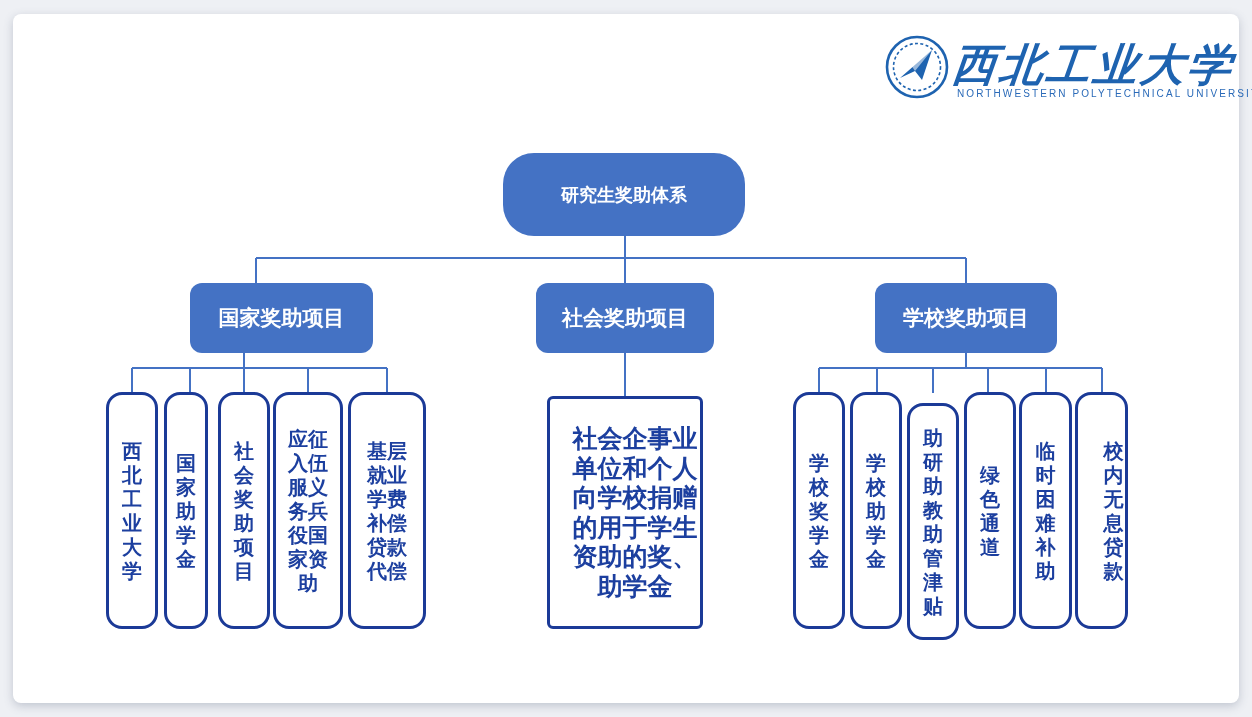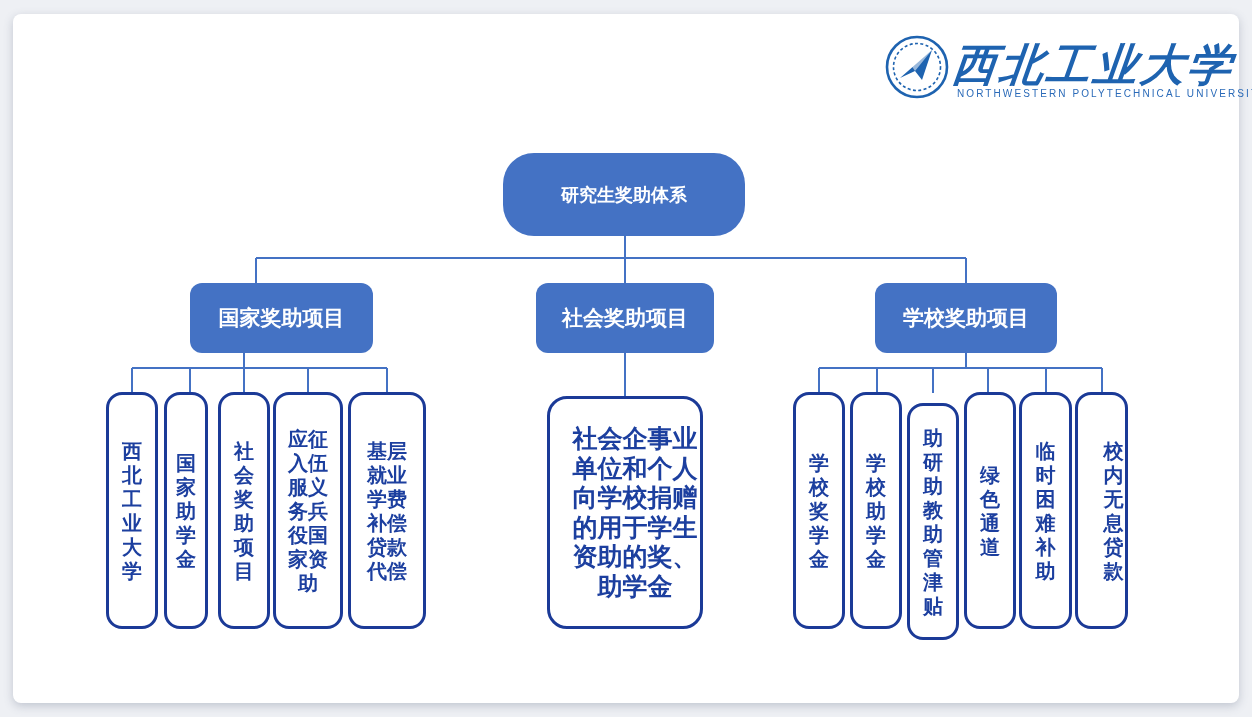--- a/index.html
+++ b/index.html
@@ -42,21 +42,21 @@
     background:#ffffff;border:3px solid #1b3a97;border-radius:16px;
     display:flex;align-items:center;justify-content:center;
     color:#1c3f9f;font-weight:bold;box-sizing:border-box;
   }
   .leaf .txt{
     display:block;text-align:center;word-break:break-all;
     line-height:1.2;font-size:20px;
   }
   .narrow .txt{width:24px;}
   .two-col .txt{width:44px;}
-  .leaf-mid{top:396px;height:233px;border-radius:20px;padding-left:20px;}
+  .leaf-mid{top:396px;height:233px;border-radius:6px;padding-left:20px;}
   .leaf-mid .txt{width:130px;font-size:25px;line-height:1.18;word-break:break-all;}
 </style>
 </head>
 <body>
 
 <div class="slide"></div>
 
 <svg class="layer" viewBox="0 0 1252 717" xmlns="http://www.w3.org/2000/svg">
   <g stroke="#4472C4" stroke-width="2" fill="none">
 

